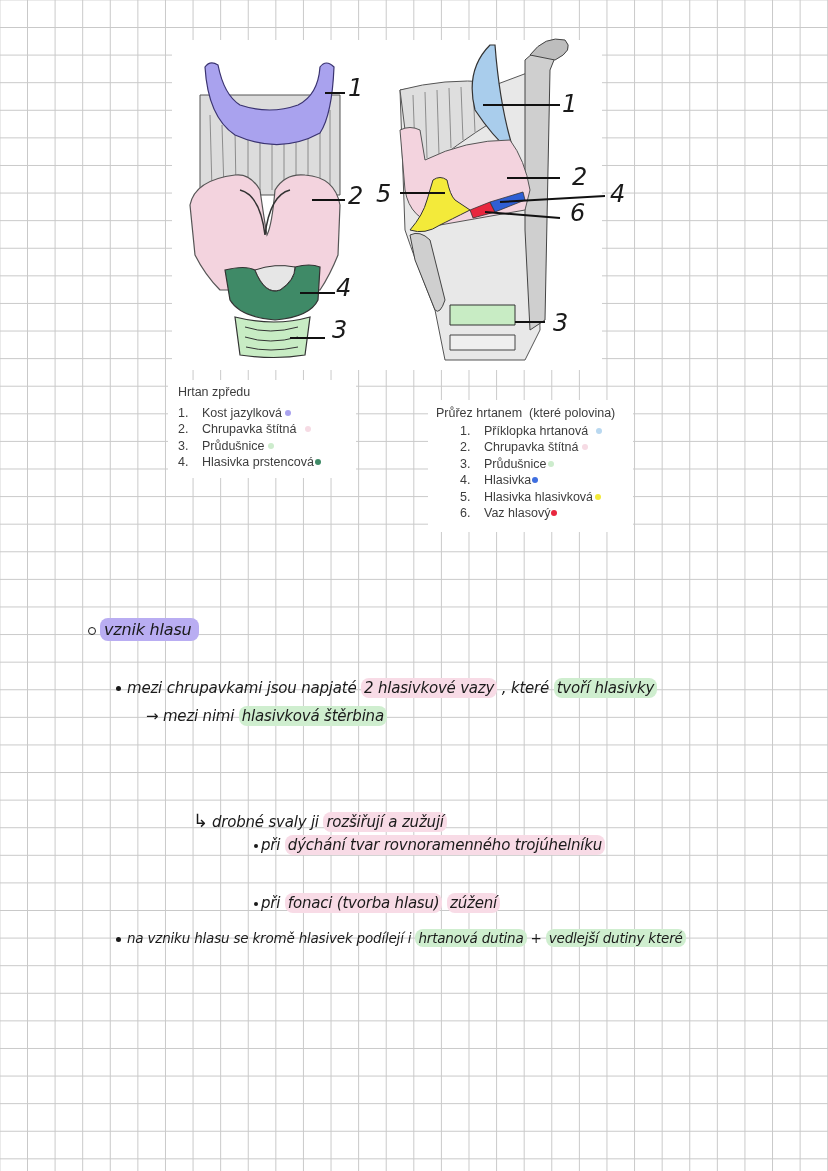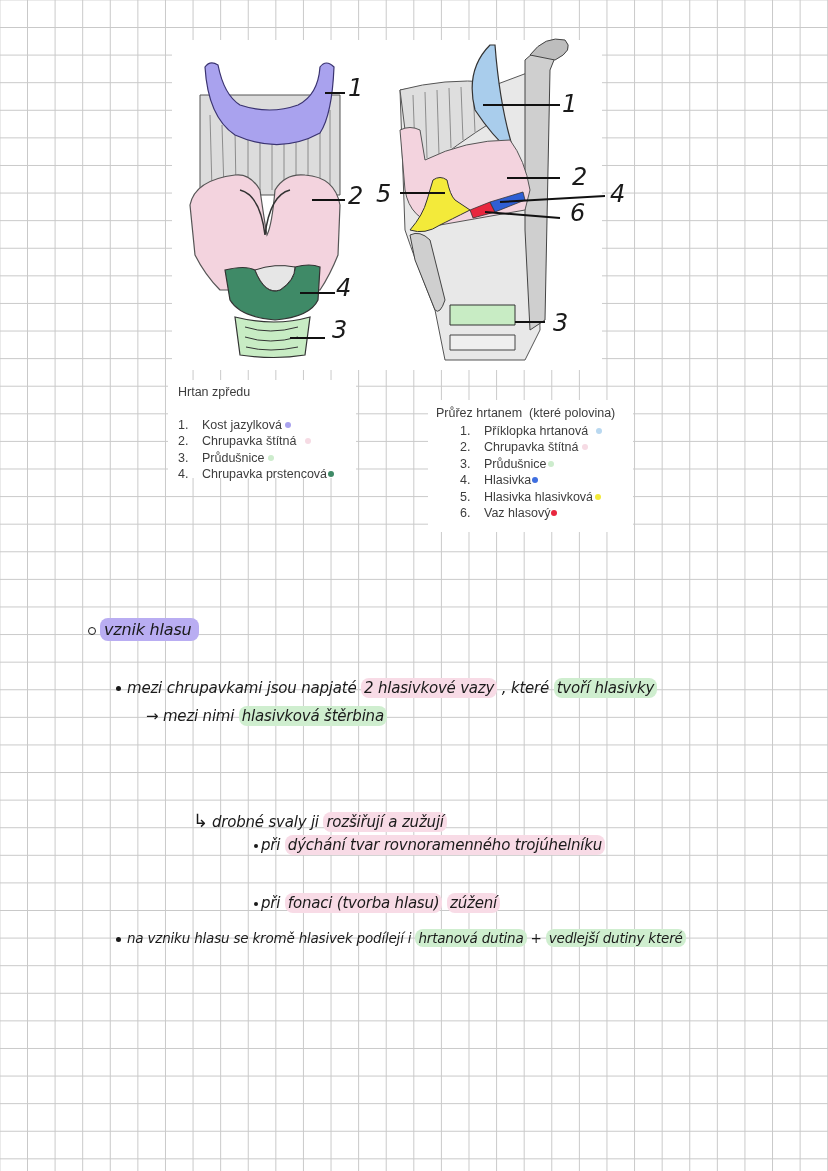--- a/index.html
+++ b/index.html
@@ -9,21 +9,21 @@
     background-image:
       linear-gradient(to right, #c9c9c9 1px, transparent 1px),
       linear-gradient(to bottom, #c9c9c9 1px, transparent 1px);
     background-size: 27.6px 27.6px;
     background-position: 27px 27px;
     font-family: "Liberation Sans", sans-serif;
   }
   .abs { position: absolute; }
   .whitepatch { position: absolute; background: #ffffff; }
   .legend { position: absolute; color: #3d3d3d; font-family: "Liberation Sans", sans-serif; font-size: 12.5px; line-height: 16.5px; }
-  .legend .title { margin-bottom: 16px; }
+  .legend .title { margin-bottom: 4px; }
   .legend .item { display: flex; align-items: center; white-space: nowrap; }
   .legend .num { display: inline-block; width: 24px; }
   .legend .dot { display: inline-block; width: 6px; height: 6px; border-radius: 50%; margin-left: 3px; }
   .hand { position: absolute; font-family: "DejaVu Sans", sans-serif; color: #1a1a1a; font-size: 15px; letter-spacing: -0.2px; white-space: nowrap; font-style: italic; }
   .hl { border-radius: 8px; padding: 1px 3px; }
   .hl-purple { background: #b9adf2; margin-top: 47px; }
   .hl-pink { background: #f8dbe6; }
   .hl-green { background: #cfeecf; }
   .bullet { display: inline-block; width: 5px; height: 5px; background: #1a1a1a; border-radius: 50%; vertical-align: middle; margin-right: 6px; }
   .ring { display: inline-block; width: 6px; height: 6px; border: 1.5px solid #1a1a1a; border-radius: 50%; vertical-align: middle; margin-right: 4px; }
@@ -139,21 +139,21 @@
     <span>Chrupavka štítná</span>
     <span class="dot" style="background:#f6dbe4; margin-left:8px;"></span>
   </div>
   <div class="item">
     <span class="num">3.</span>
     <span>Průdušnice</span>
     <span class="dot" style="background:#cdeccd;"></span>
   </div>
   <div class="item">
     <span class="num">4.</span>
-    <span>Chrupavka prstencová</span>
+    <span>Hlasivka prstencová</span>
     <span class="dot" style="background:#3f8a67; margin-left:1px;"></span>
   </div>
 </div>
 
 <div class="legend" style="left:436px; top:405px;">
   <div class="title" style="white-space:pre; margin-bottom:1px;">Průřez hrtanem  (které polovina)</div>
   <div style="padding-left:24px;">
     <div class="item">
       <span class="num">1.</span>
       <span>Příklopka hrtanová</span>

